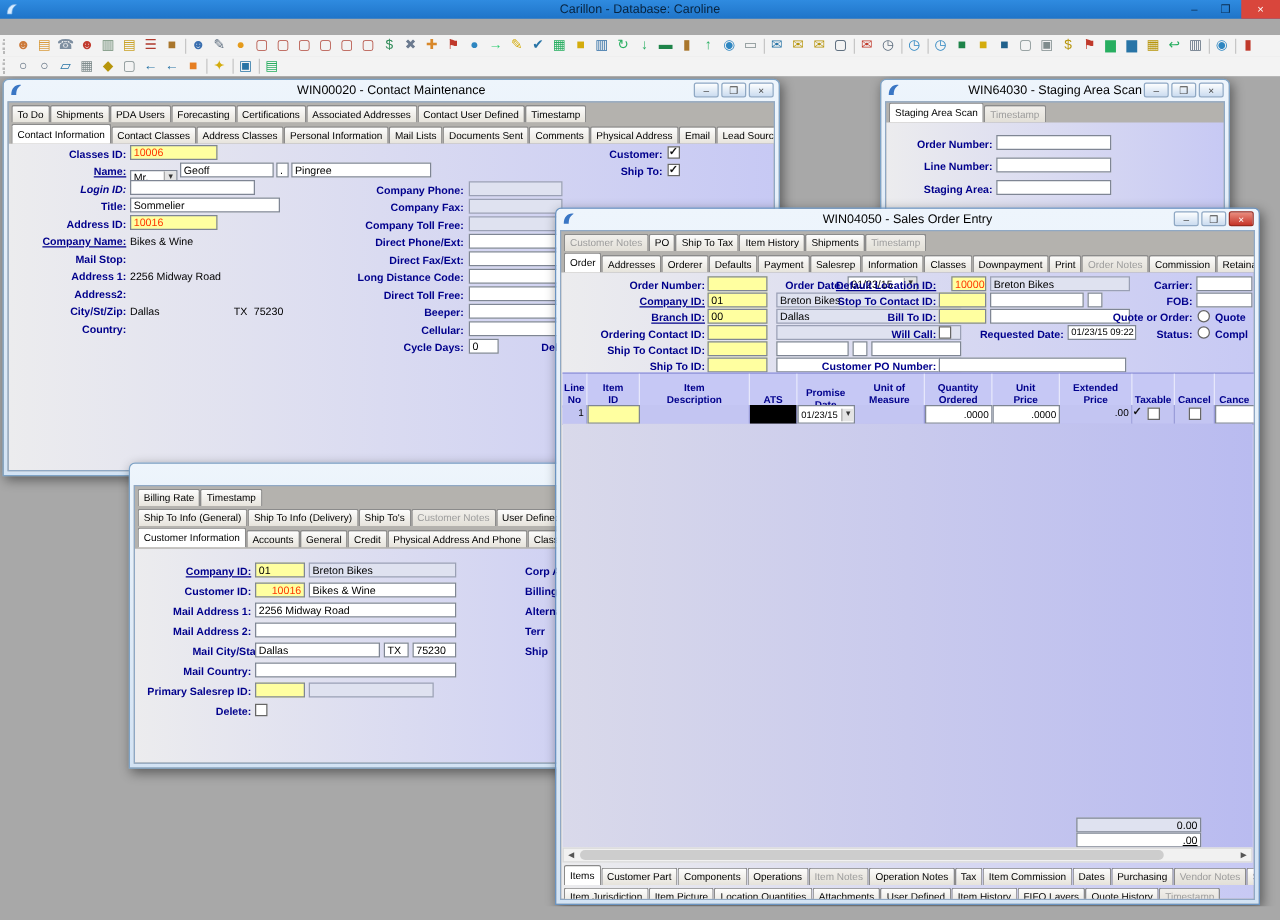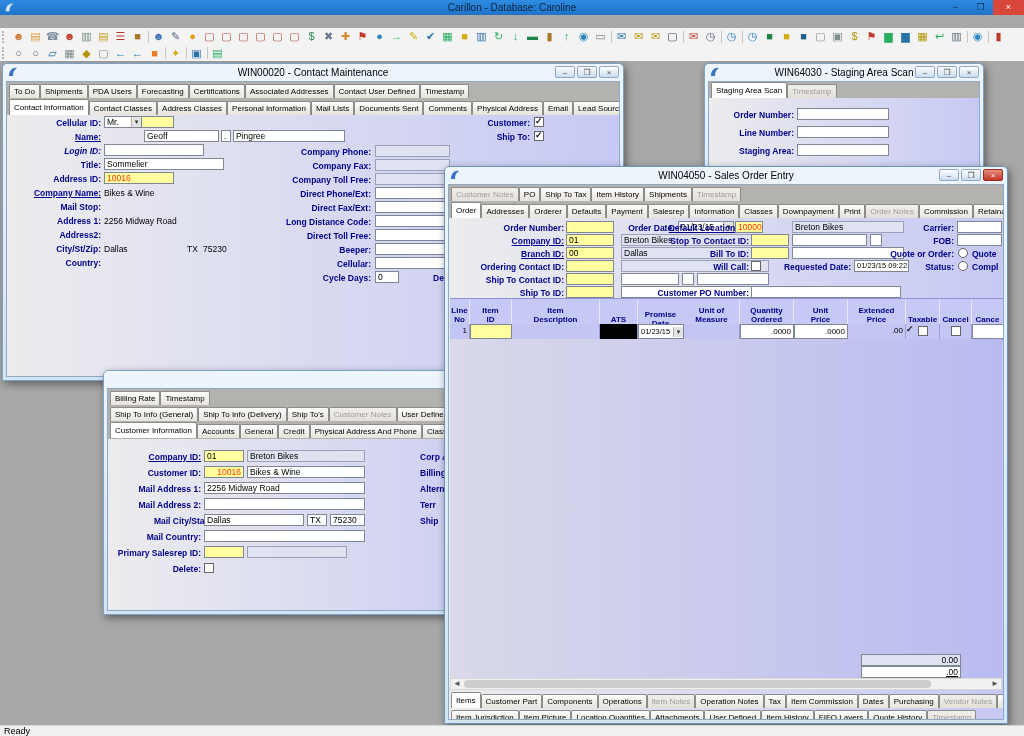--- a/index.html
+++ b/index.html
@@ -365,24 +365,24 @@
             <span class="tab">Address Classes</span>
             <span class="tab">Personal Information</span>
             <span class="tab">Mail Lists</span>
             <span class="tab">Documents Sent</span>
             <span class="tab">Comments</span>
             <span class="tab">Physical Address</span>
             <span class="tab">Email</span>
             <span class="tab">Lead Sources</span>
           </div>
         <div class="content" style="top:33px;">
-          <div class="lbl" style="left:2px;top:2px;width:92px;">Cellular ID:</div>
+          <div class="lbl" style="left:2px;top:2px;width:92px;">Classes ID:</div>
           <div class="fbox yellow red" style="left:97px;top:1px;width:70px;">10006</div>
           <div class="lbl lnk" style="left:2px;top:16px;width:92px;">Name:</div>
-          <div class="fbox dd" style="left:97px;top:1px;width:38px;">Mr.</div>
+          <div class="fbox dd" style="left:97px;top:21px;width:38px;">Mr.</div>
           <div class="fbox" style="left:137px;top:15px;width:75px;">Geoff</div>
           <div class="fbox" style="left:214px;top:15px;width:10px;">.</div>
           <div class="fbox" style="left:226px;top:15px;width:112px;">Pingree</div>
           <div class="lbl" style="left:2px;top:30px;width:92px;font-style:italic;">Login ID:</div>
           <div class="fbox" style="left:97px;top:29px;width:100px;"></div>
           <div class="lbl" style="left:2px;top:44px;width:92px;">Title:</div>
           <div class="fbox" style="left:97px;top:43px;width:120px;">Sommelier</div>
           <div class="lbl" style="left:2px;top:58px;width:92px;">Address ID:</div>
           <div class="fbox yellow red" style="left:97px;top:57px;width:70px;">10016</div>
           <div class="lbl lnk" style="left:2px;top:72px;width:92px;">Company Name:</div>
@@ -571,21 +571,21 @@
           <div class="lbl" style="left:2px;top:56px;width:113px;">Ship To Contact ID:</div>
           <div class="fbox yellow" style="left:117px;top:55px;width:48px;"></div>
           <div class="fbox" style="left:172px;top:55px;width:58px;"></div>
           <div class="fbox" style="left:233px;top:55px;width:12px;"></div>
           <div class="fbox" style="left:248px;top:55px;width:72px;"></div>
           <div class="lbl" style="left:2px;top:69px;width:113px;">Ship To ID:</div>
           <div class="fbox yellow" style="left:117px;top:68px;width:48px;"></div>
           <div class="fbox" style="left:172px;top:68px;width:148px;"></div>
 
           <div class="lbl lnk" style="left:150px;top:4px;width:150px;">Default Location ID:</div>
-          <div class="fbox yellow red r" style="left:286px;top:3px;width:28px;">10000</div>
+          <div class="fbox yellow red r" style="left:312px;top:3px;width:28px;">10000</div>
           <div class="fbox gray" style="left:343px;top:3px;width:112px;">Breton Bikes</div>
           <div class="lbl" style="left:420px;top:4px;width:85px;">Carrier:</div>
           <div class="fbox" style="left:508px;top:3px;width:45px;"></div>
           <div class="lbl" style="left:150px;top:17px;width:150px;">Stop To Contact ID:</div>
           <div class="fbox yellow" style="left:302px;top:16px;width:38px;"></div>
           <div class="fbox" style="left:343px;top:16px;width:75px;"></div>
           <div class="fbox" style="left:421px;top:16px;width:12px;"></div>
           <div class="lbl" style="left:420px;top:17px;width:85px;">FOB:</div>
           <div class="fbox" style="left:508px;top:16px;width:45px;"></div>
           <div class="lbl" style="left:150px;top:30px;width:150px;">Bill To ID:</div>
@@ -707,17 +707,14 @@
               <span class="tab">FIFO Layers</span>
               <span class="tab">Quote History</span>
               <span class="tab disabled">Timestamp</span>
             </div>
         </div>
       </div>
     </div>
 
   </div>
 
-  <div class="statusbar">
-    <span>Ready</span>
-  </div>
 
 </div>
 
 </body></html>

